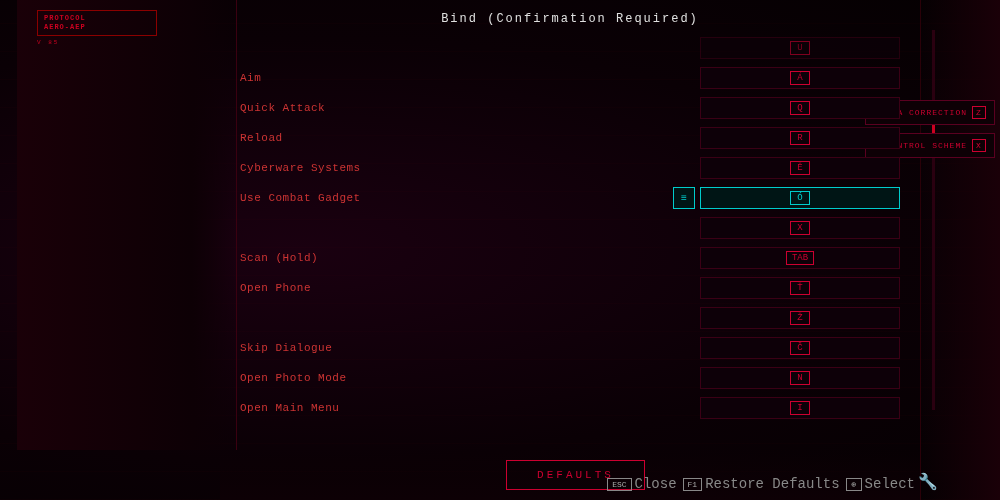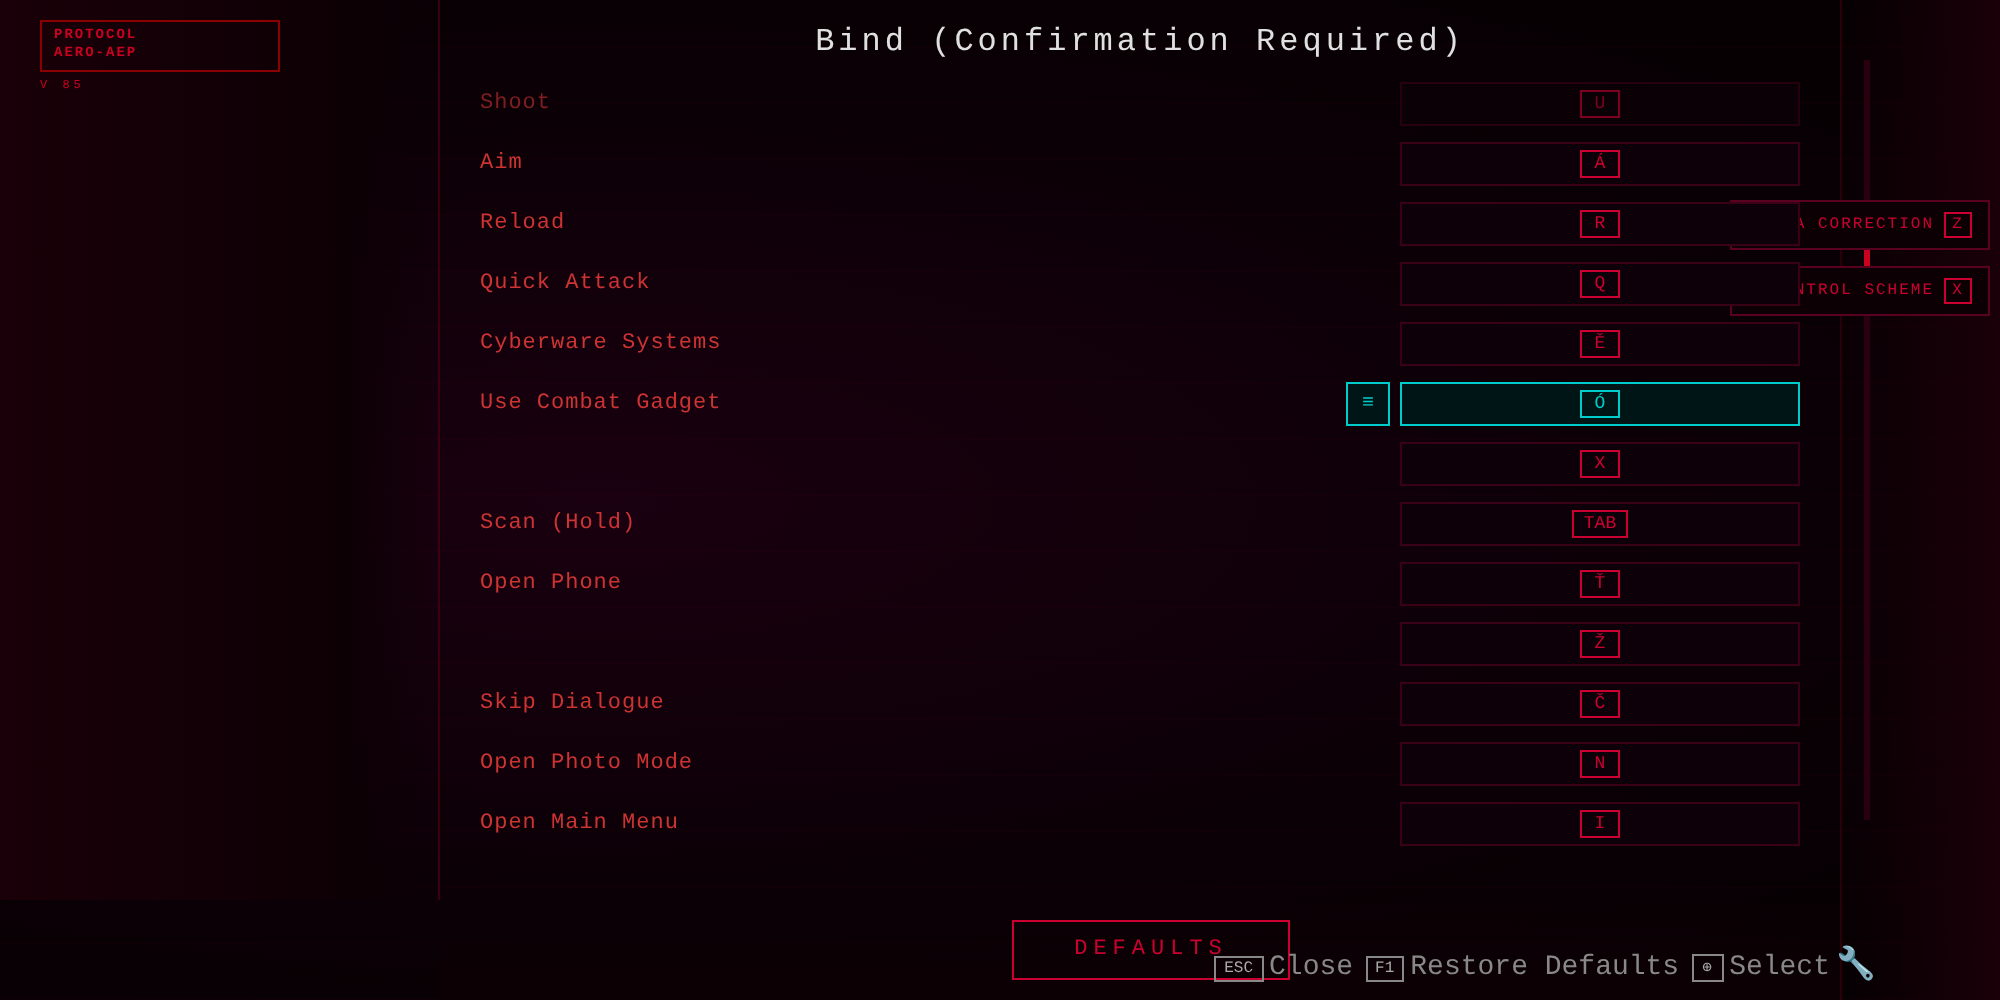--- a/index.html
+++ b/index.html
@@ -15,21 +15,21 @@
 
     .bg-overlay {
       position: absolute;
       inset: 0;
       background: radial-gradient(ellipse at 30% 50%, #1a0010 0%, #0a0005 60%, #050002 100%);
     }
 
     
     .left-panel {
       position: absolute;
-      left: 0;
+      left: 17px;
       top: 0;
       width: 220px;
       height: 450px;
       background: linear-gradient(to right, #1a0008 0%, #0d0005 80%, transparent 100%);
       border-right: 1px solid #3a0010;
     }
 
     .logo-area {
       position: absolute;
       left: 20px;
@@ -130,21 +130,21 @@
       right: 80px;
       top: 0;
       bottom: 0;
     }
 
     
     .title-bar {
       text-align: center;
       padding: 12px 0 8px 0;
       color: #e0e0e0;
-      font-size: 16px;
+      font-size: 12px;
       letter-spacing: 2px;
       font-family: 'Courier New', monospace;
     }
 
     
     .bindings-list {
       padding: 0 20px;
       overflow: hidden;
       height: 400px;
     }
@@ -335,48 +335,47 @@
     </div>
   </div>
 </div>
 
 <div class="main-content">
   <div class="title-bar">Bind (Confirmation Required)</div>
 
   <div class="bindings-list" id="bindings-container">
 
   <div class="binding-row partial">
-        <div class="binding-label">Shoot</div>
         <div class="binding-key-area">
           <div class="key-input">
             <span class="key-badge">U</span>
           </div>
         </div>
       </div>
       <div class="binding-row">
         <div class="binding-label">Aim</div>
         <div class="binding-key-area">
           <div class="key-input">
             <span class="key-badge">Á</span>
           </div>
         </div>
       </div>
       <div class="binding-row">
+        <div class="binding-label">Quick Attack</div>
+        <div class="binding-key-area">
+          <div class="key-input">
+            <span class="key-badge">Q</span>
+          </div>
+        </div>
+      </div>
+      <div class="binding-row">
         <div class="binding-label">Reload</div>
         <div class="binding-key-area">
           <div class="key-input">
             <span class="key-badge">R</span>
-          </div>
-        </div>
-      </div>
-      <div class="binding-row">
-        <div class="binding-label">Quick Attack</div>
-        <div class="binding-key-area">
-          <div class="key-input">
-            <span class="key-badge">Q</span>
           </div>
         </div>
       </div>
       <div class="binding-row">
         <div class="binding-label">Cyberware Systems</div>
         <div class="binding-key-area">
           <div class="key-input">
             <span class="key-badge">Ě</span>
           </div>
         </div>

